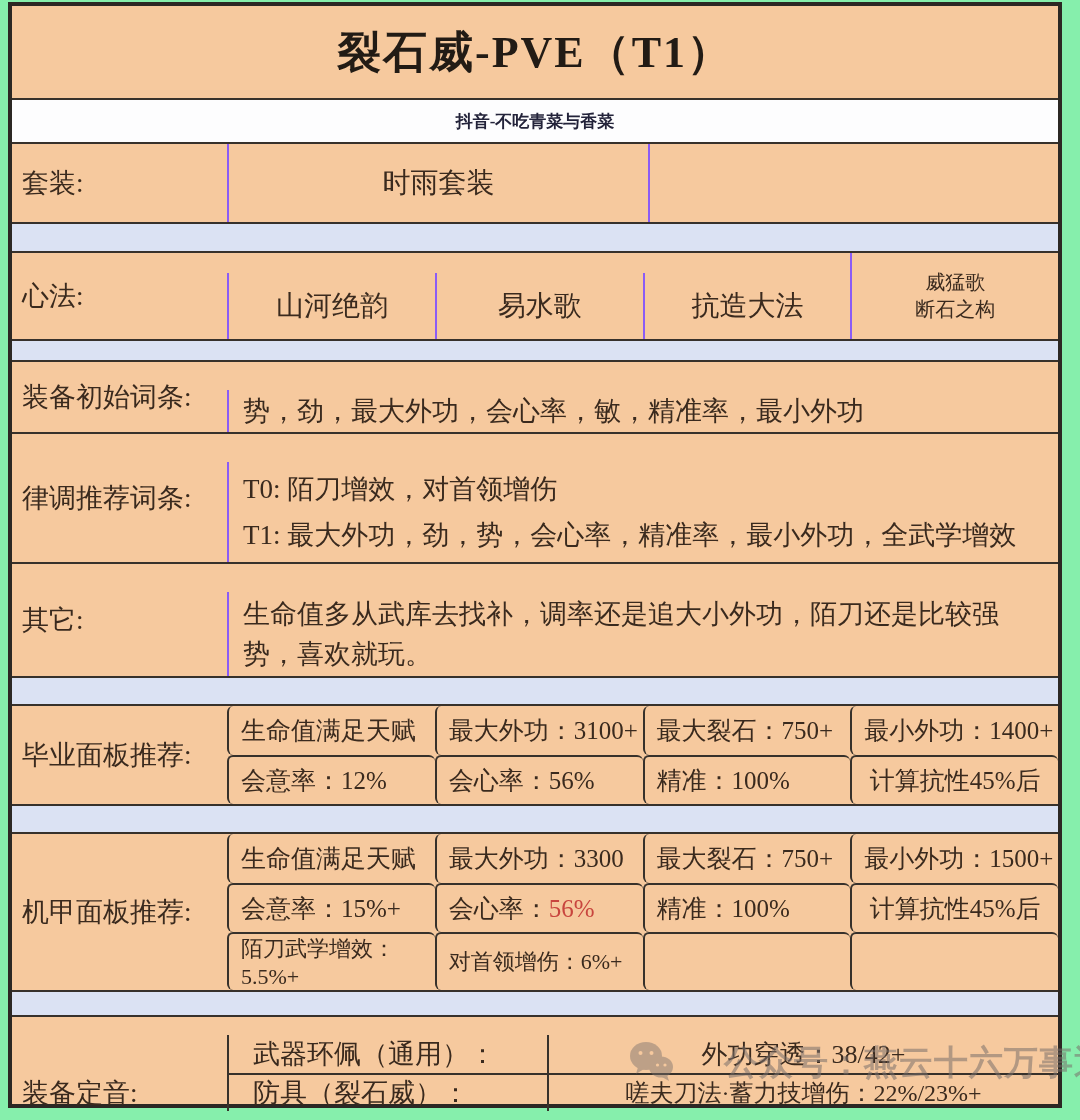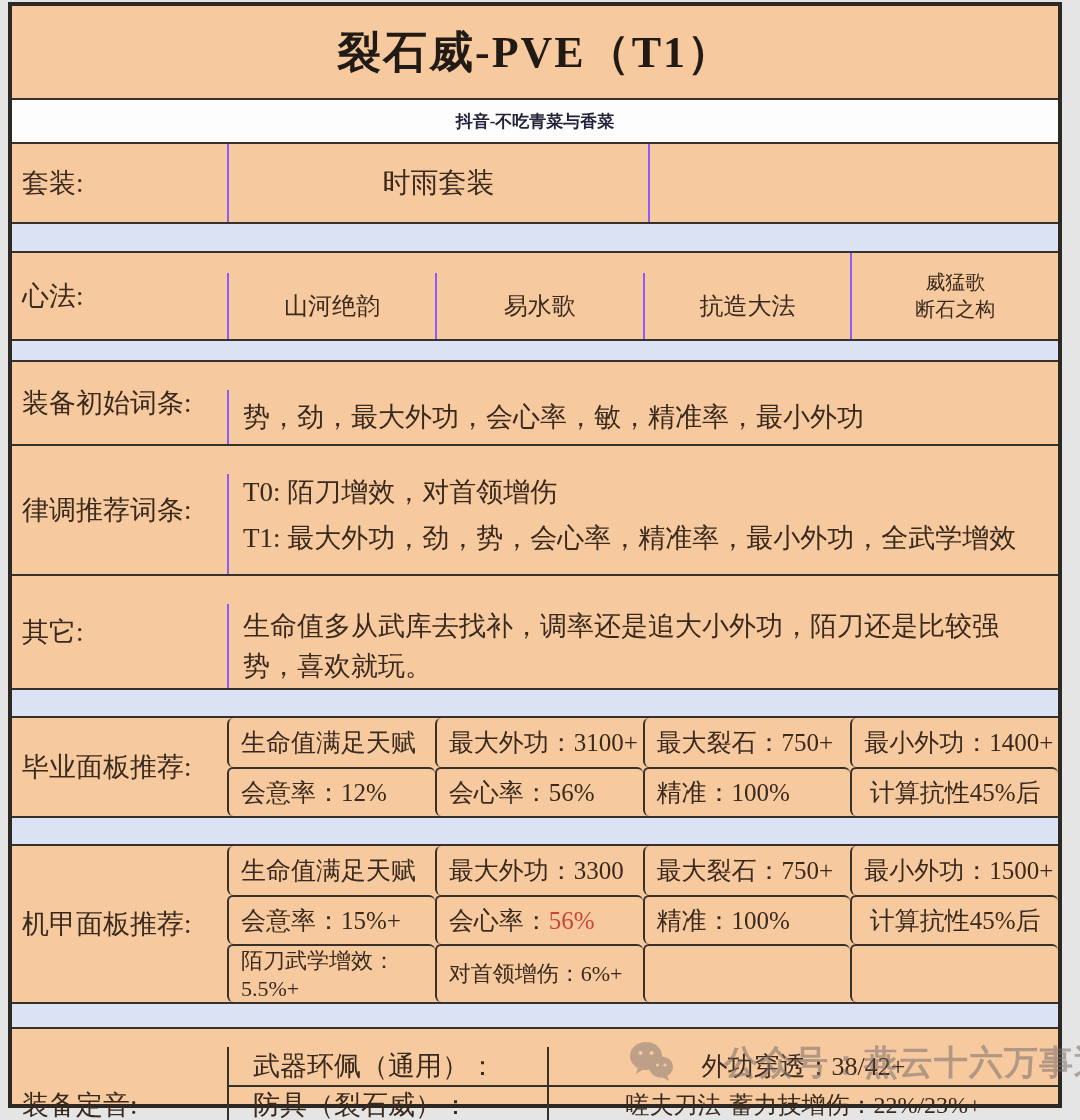--- a/index.html
+++ b/index.html
@@ -1,47 +1,47 @@
 <!DOCTYPE html>
 <html><head>
 <meta charset="utf-8">
 <style>
   html,body{margin:0;padding:0;background:#ffffff;}
-  .canvas{position:relative;width:1080px;height:1120px;background:#e5e5e5;overflow:hidden;
+  .canvas{position:relative;width:1080px;height:1120px;background:#86efac;overflow:hidden;
           font-family:"Liberation Serif","DejaVu Serif",serif;color:#3a2a1e;}
   .table{position:absolute;left:8px;top:2px;width:1054px;height:1106px;
          border:4px solid #2c2824;background:#f6c99e;box-sizing:border-box;
          display:flex;flex-direction:column;}
   .row{box-sizing:border-box;display:flex;flex-shrink:0;}
   .row + .row{border-top:2px solid #37312b;}
   .title-row{height:92px;align-items:center;justify-content:center;}
   .title-text{font-size:44px;font-weight:bold;color:#221b15;letter-spacing:2px;}
   .byline-row{height:44px;background:#fdfdfe;align-items:center;justify-content:center;}
   .byline-text{font-size:17px;color:#23233a;font-weight:bold;}
   .band{background:#dbe2f3;}
   .b1{height:29px;} .b2{height:21px;} .b3{height:28px;} .b4{height:28px;} .b5{height:25px;}
   .set-row{height:80px;}
   .mindset-row{height:88px;}
-  .affix1-row{height:84px;}
+  .affix1-row{height:72px;}
   .affix2-row{height:130px;}
   .other-row{height:114px;}
   .grad-row{height:100px;}
   .mecha-row{height:158px;}
   .dingyin-row{height:96px;align-items:flex-end;}
   .label-cell{width:215px;flex-shrink:0;display:flex;align-items:center;
               padding-left:10px;box-sizing:border-box;font-size:27px;}
   .cell{box-sizing:border-box;display:flex;align-items:center;}
   .cell.bl{border-left:2px solid #8b5cf6;}
   .center{justify-content:center;text-align:center;}
   .flex1{flex:1;}
   .set-val{width:421px;font-size:28px;}
-  .mind-cell{font-size:24px;margin-top:20px;}
+  .mind-cell{font-size:28px;margin-top:20px;}
   .mind-small{font-size:20px;line-height:1.35;}
   .content-cell{flex:1;padding-left:14px;font-size:27px;margin-top:28px;}
-  .multiline{flex-direction:column;align-items:flex-start;justify-content:flex-start;gap:10px;}
+  .multiline{flex-direction:column;align-items:flex-start;justify-content:center;gap:10px;}
   .panel-grid{flex:1;display:grid;grid-template-columns:repeat(4,1fr);}
   .pg2{grid-template-rows:1fr 1fr;}
   .pg3{grid-template-rows:1fr 1fr 1fr;}
   .pcell{box-sizing:border-box;border-left:2px solid #37312b;display:flex;
          align-items:center;padding-left:12px;font-size:25px;border-radius:6px;}
   .pcell.topline{border-top:2px solid #37312b;}
   .pcell.ctr{justify-content:center;padding-left:0;}
   .pcell.small{font-size:22px;}
   .red{color:#c8453e;}
   .dy-grid{flex:1;display:grid;grid-template-columns:320px 1fr;grid-template-rows:1fr 1fr;}

